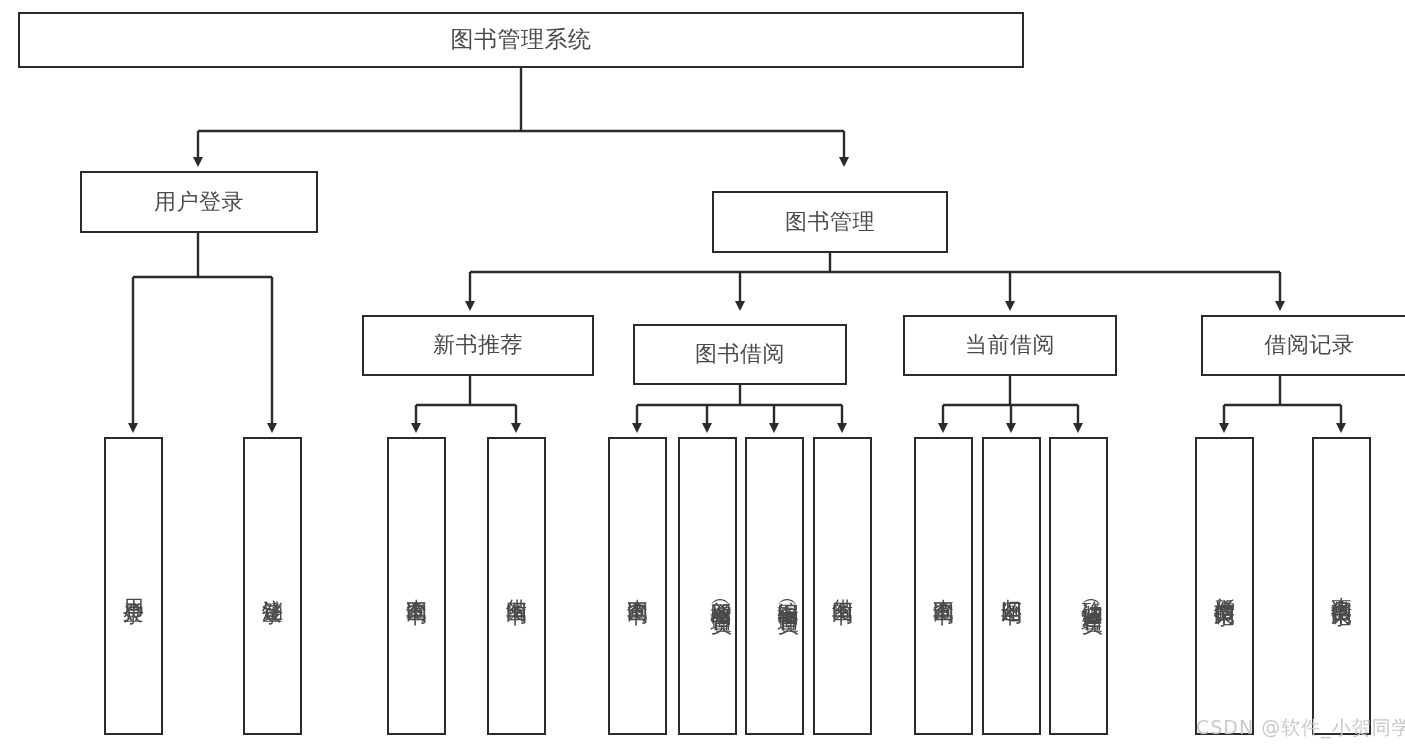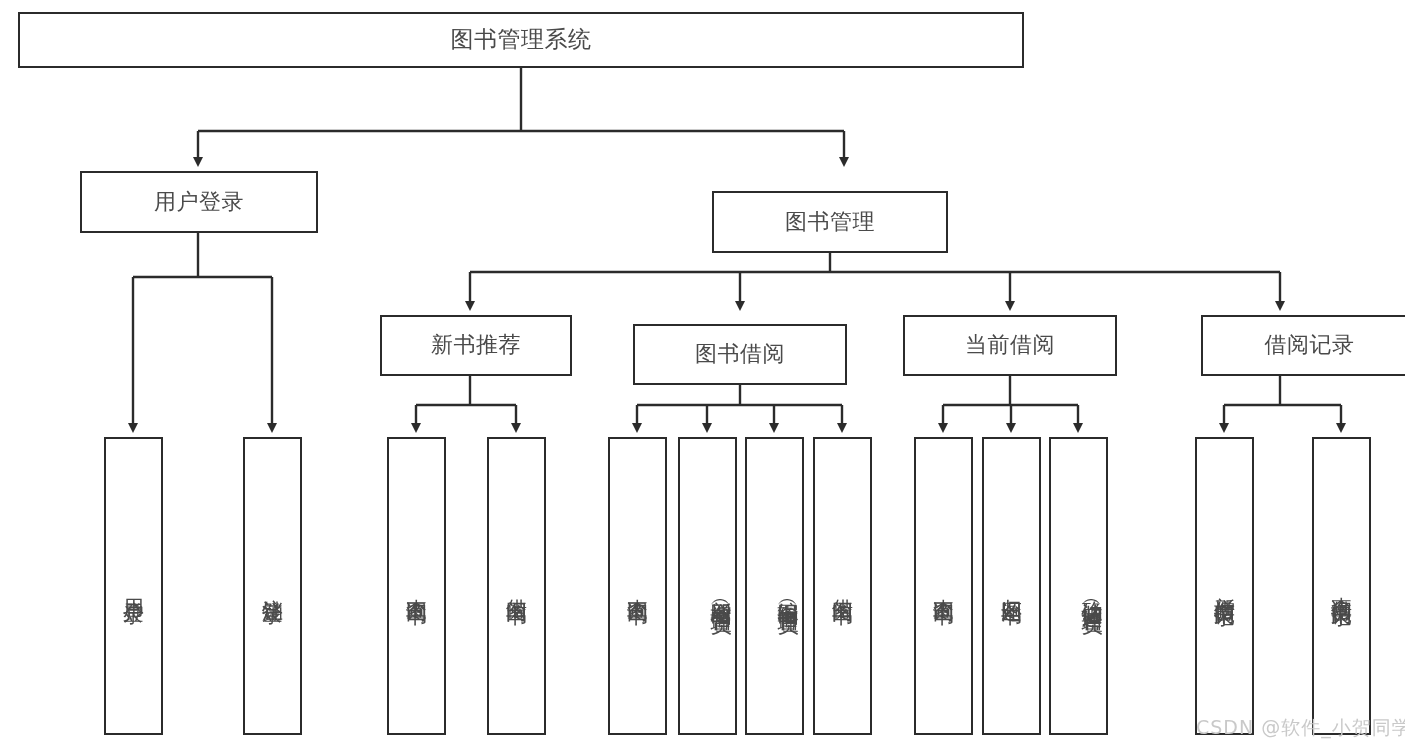--- a/index.html
+++ b/index.html
@@ -125,21 +125,21 @@
     <span>图书管理系统</span>
   </div>
 
   <div class="node horiz" style="left:80px; top:171px; width:238px; height:62px;">
     <span>用户登录</span>
   </div>
   <div class="node horiz" style="left:712px; top:171px; width:236px; height:62px;margin-top:20px;">
     <span>图书管理</span>
   </div>
 
-  <div class="node horiz" style="left:380px; top:315px; width:192px; height:61px;">
+  <div class="node horiz" style="left:362px; top:315px; width:232px; height:61px;">
     <span>新书推荐</span>
   </div>
   <div class="node horiz" style="left:633px; top:324px; width:214px; height:61px;">
     <span>图书借阅</span>
   </div>
   <div class="node horiz" style="left:903px; top:315px; width:214px; height:61px;">
     <span>当前借阅</span>
   </div>
   <div class="node horiz" style="left:1201px; top:315px; width:217px; height:61px;">
     <span>借阅记录</span>

